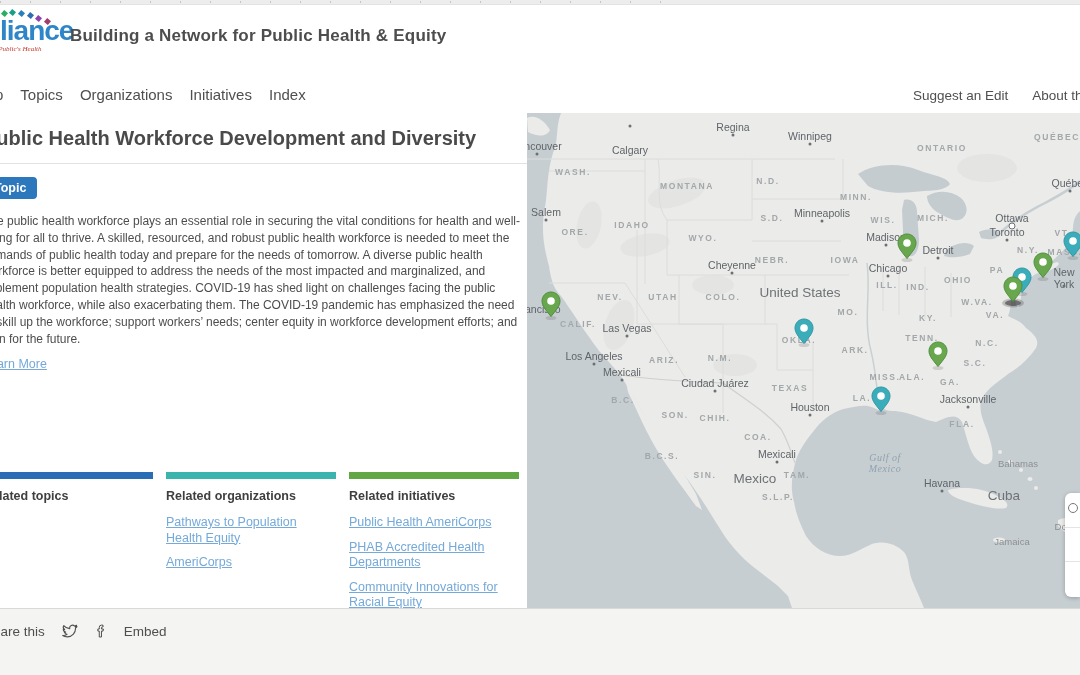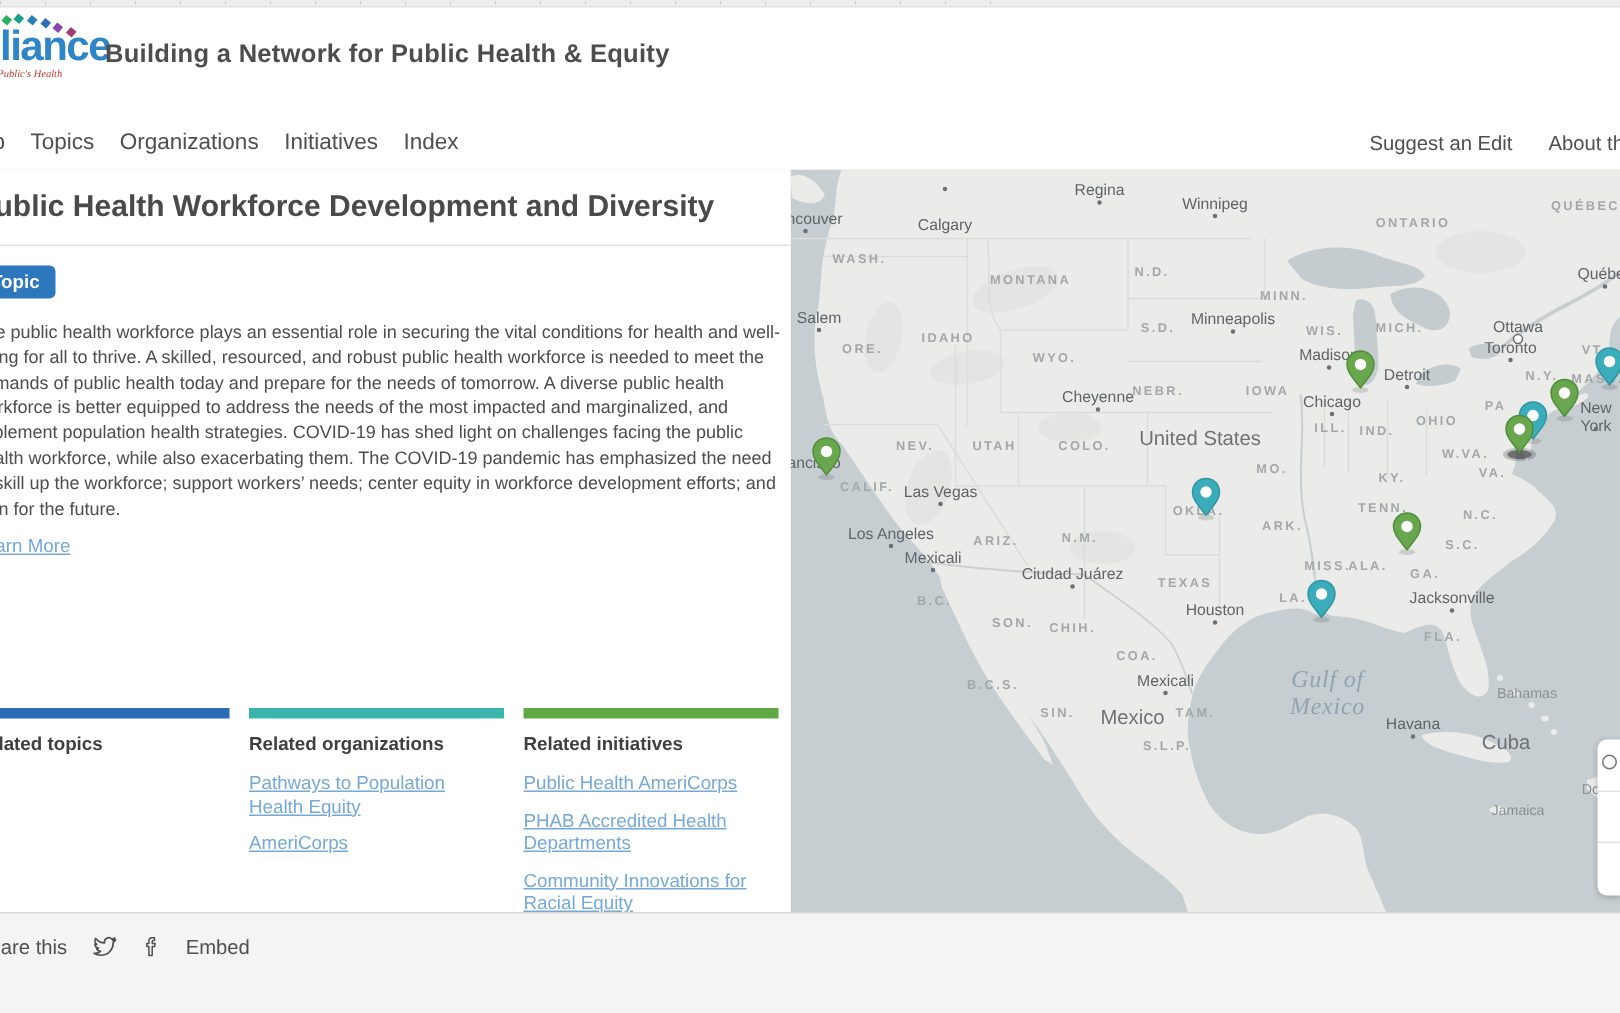--- a/index.html
+++ b/index.html
@@ -36,21 +36,21 @@
   a.rel-link{display:block;font-size:12.5px;line-height:15.5px;color:#74a9d9;text-decoration:underline;margin-bottom:9px;cursor:pointer;}
   
   .map{position:absolute;left:527px;top:0;width:553px;height:495px;background:#ebebe9;overflow:hidden;cursor:grab;}
   .map svg.geo{position:absolute;left:0;top:0;}
   #mapLabels{position:absolute;left:0;top:0;width:553px;height:495px;}
   .ml{position:absolute;transform:translate(-50%,-50%);white-space:pre-line;text-align:center;pointer-events:none;}
   .ml-state{font-size:8.5px;font-weight:bold;letter-spacing:1.6px;color:#a2a7aa;}
   .ml-city{font-size:10.5px;color:#5f6469;}
   .ml-country{font-size:13.5px;color:#6e7276;}
   .ml-island{font-size:9.5px;color:#8b9094;}
-  .ml-water{font-size:16px;font-style:italic;color:#8fa3b0;font-family:"Liberation Serif",serif;letter-spacing:.5px;}
+  .ml-water{font-size:10px;font-style:italic;color:#8fa3b0;font-family:"Liberation Serif",serif;letter-spacing:.5px;}
   .mdot{position:absolute;width:3px;height:3px;border-radius:50%;background:#6b7075;transform:translate(-50%,-50%);}
   .mring{width:5px;height:5px;background:#fff;border:1px solid #6b7075;}
   #pinLayer{position:absolute;left:0;top:0;}
   .map-control{position:absolute;right:0;top:380px;width:15px;height:104px;background:#fff;
         border-radius:6px 0 0 6px;box-shadow:0 1px 4px rgba(0,0,0,.25);}
   .map-control .mag{position:absolute;left:3px;top:10px;width:8px;height:8px;border:1.5px solid #777;border-radius:50%;}
   .map-control .div1,.map-control .div2{position:absolute;left:0;width:15px;border-top:1px solid #e4e4e4;}
   .map-control .div1{top:34px;}.map-control .div2{top:68px;}
   
   .share{position:absolute;left:0;top:608px;width:1080px;height:67px;background:#f4f4f2;border-top:1px solid #d9d9d7;}

